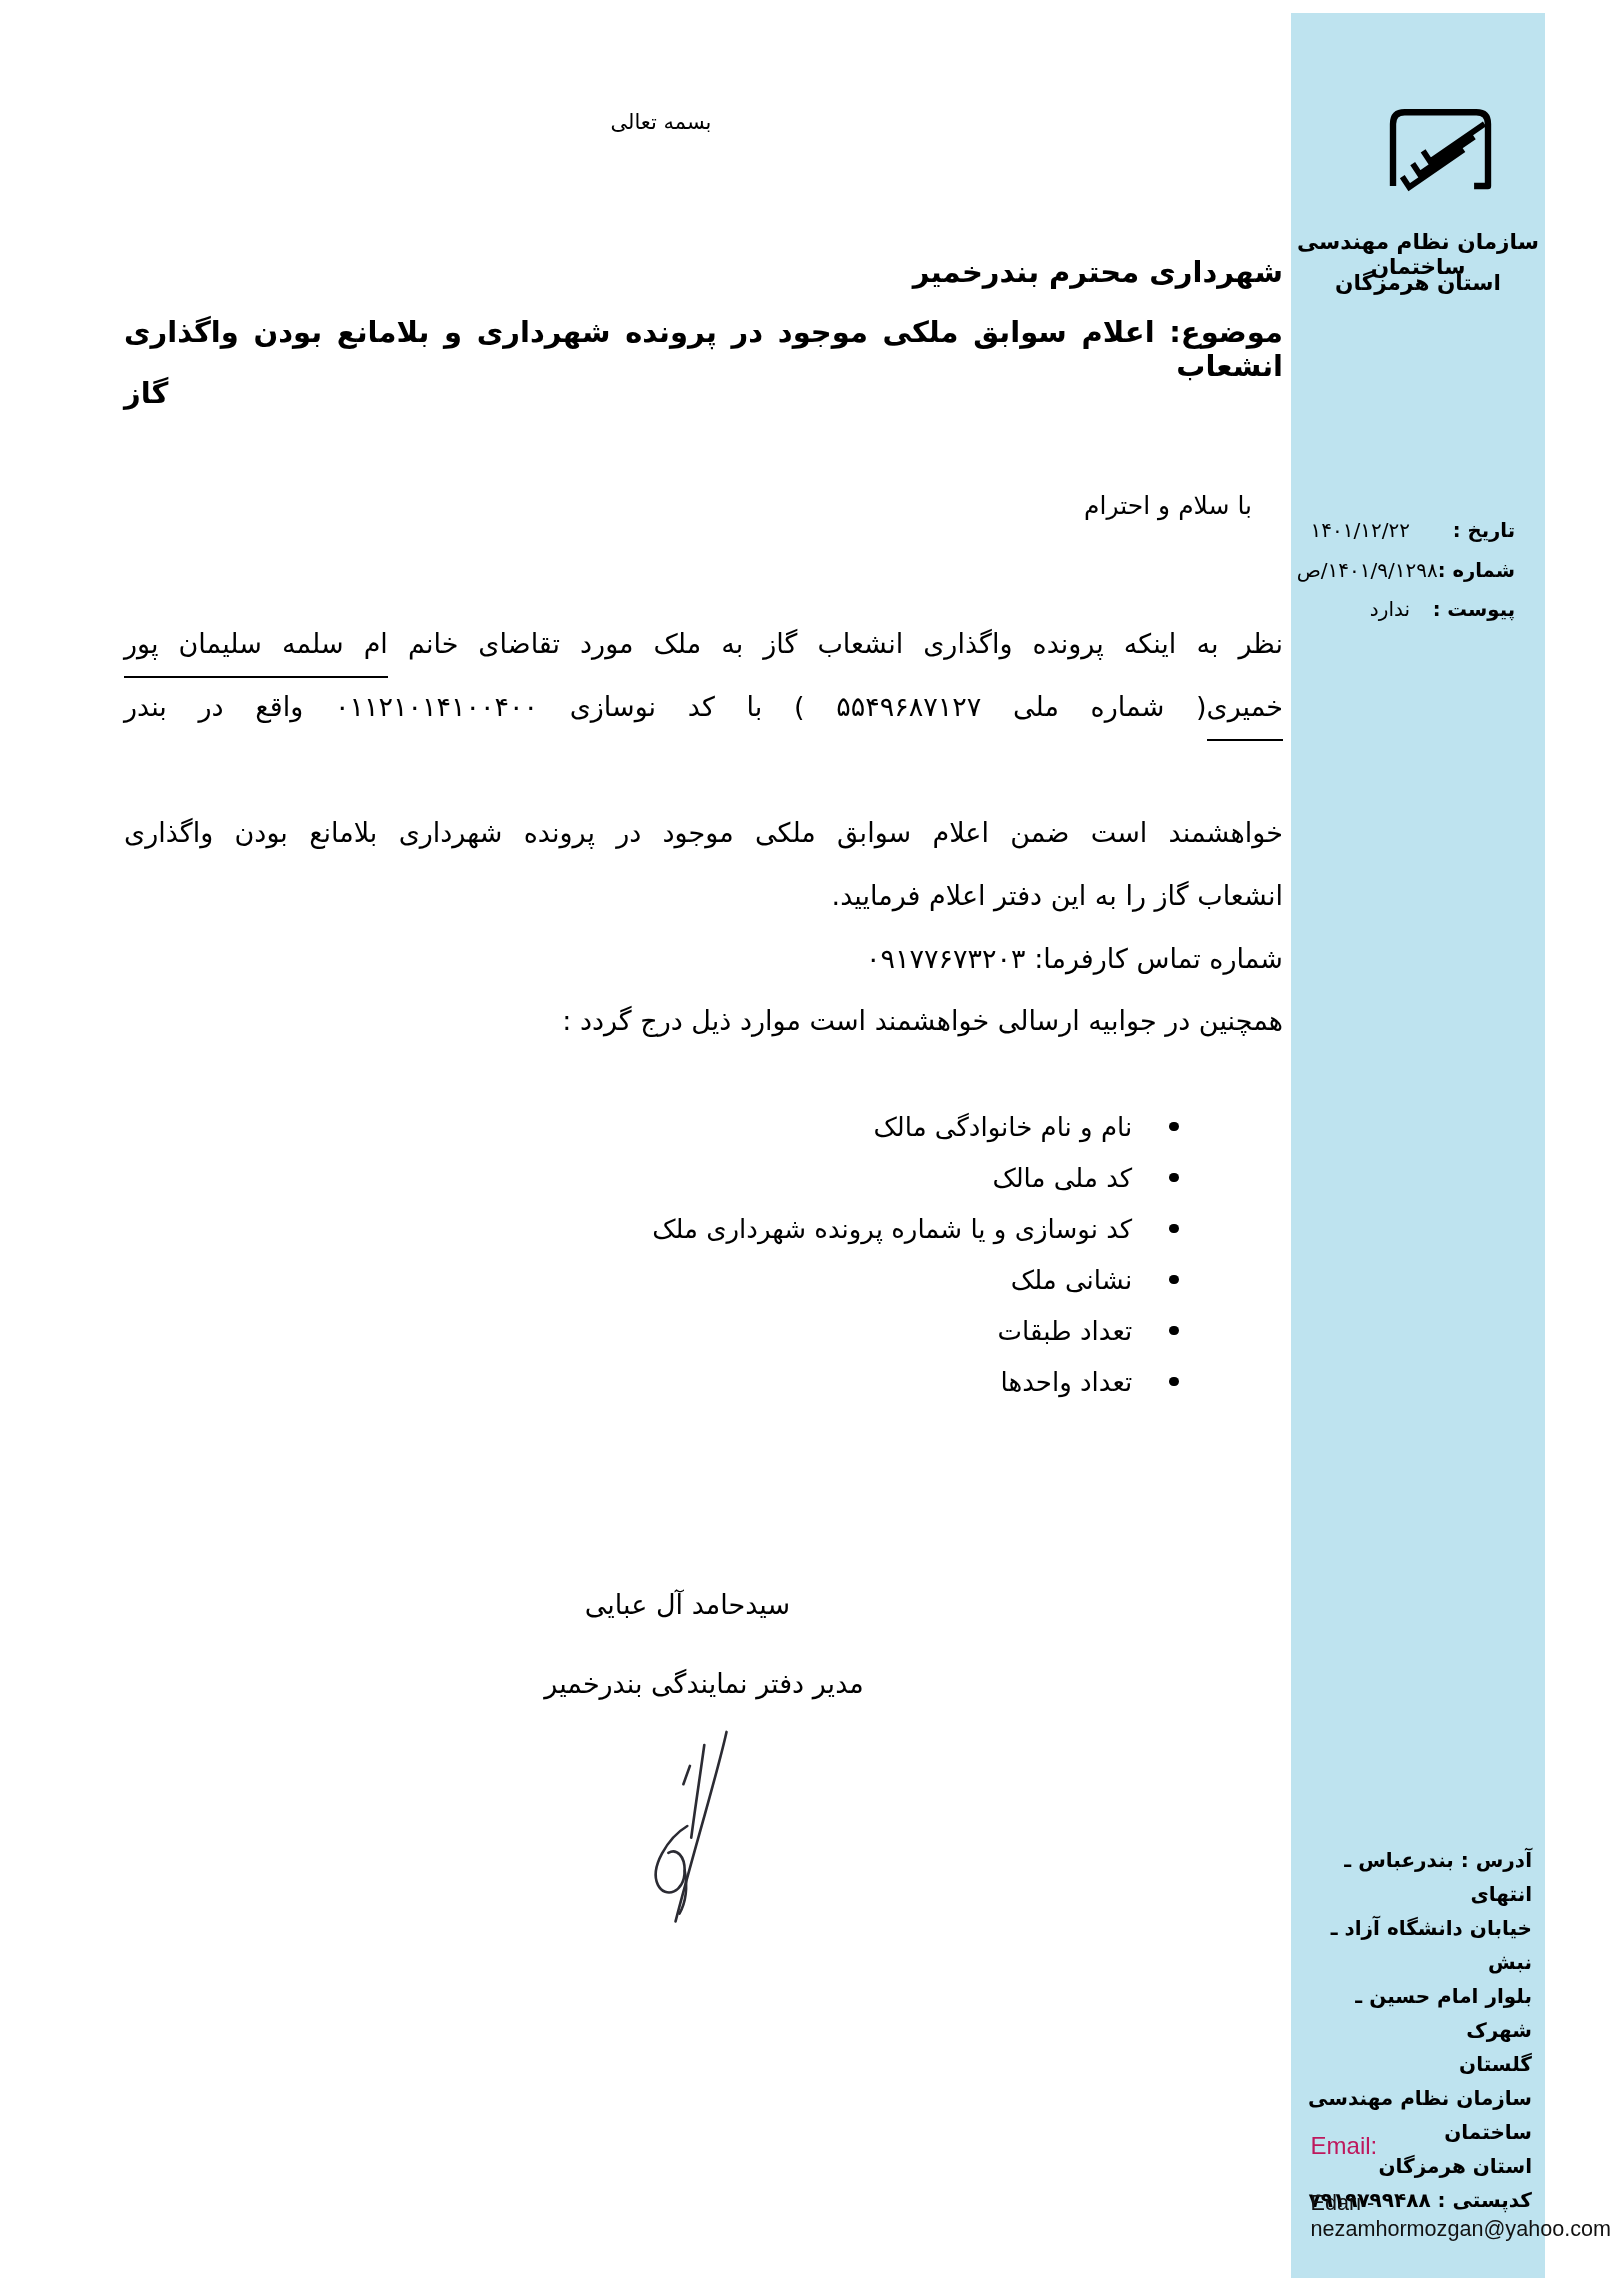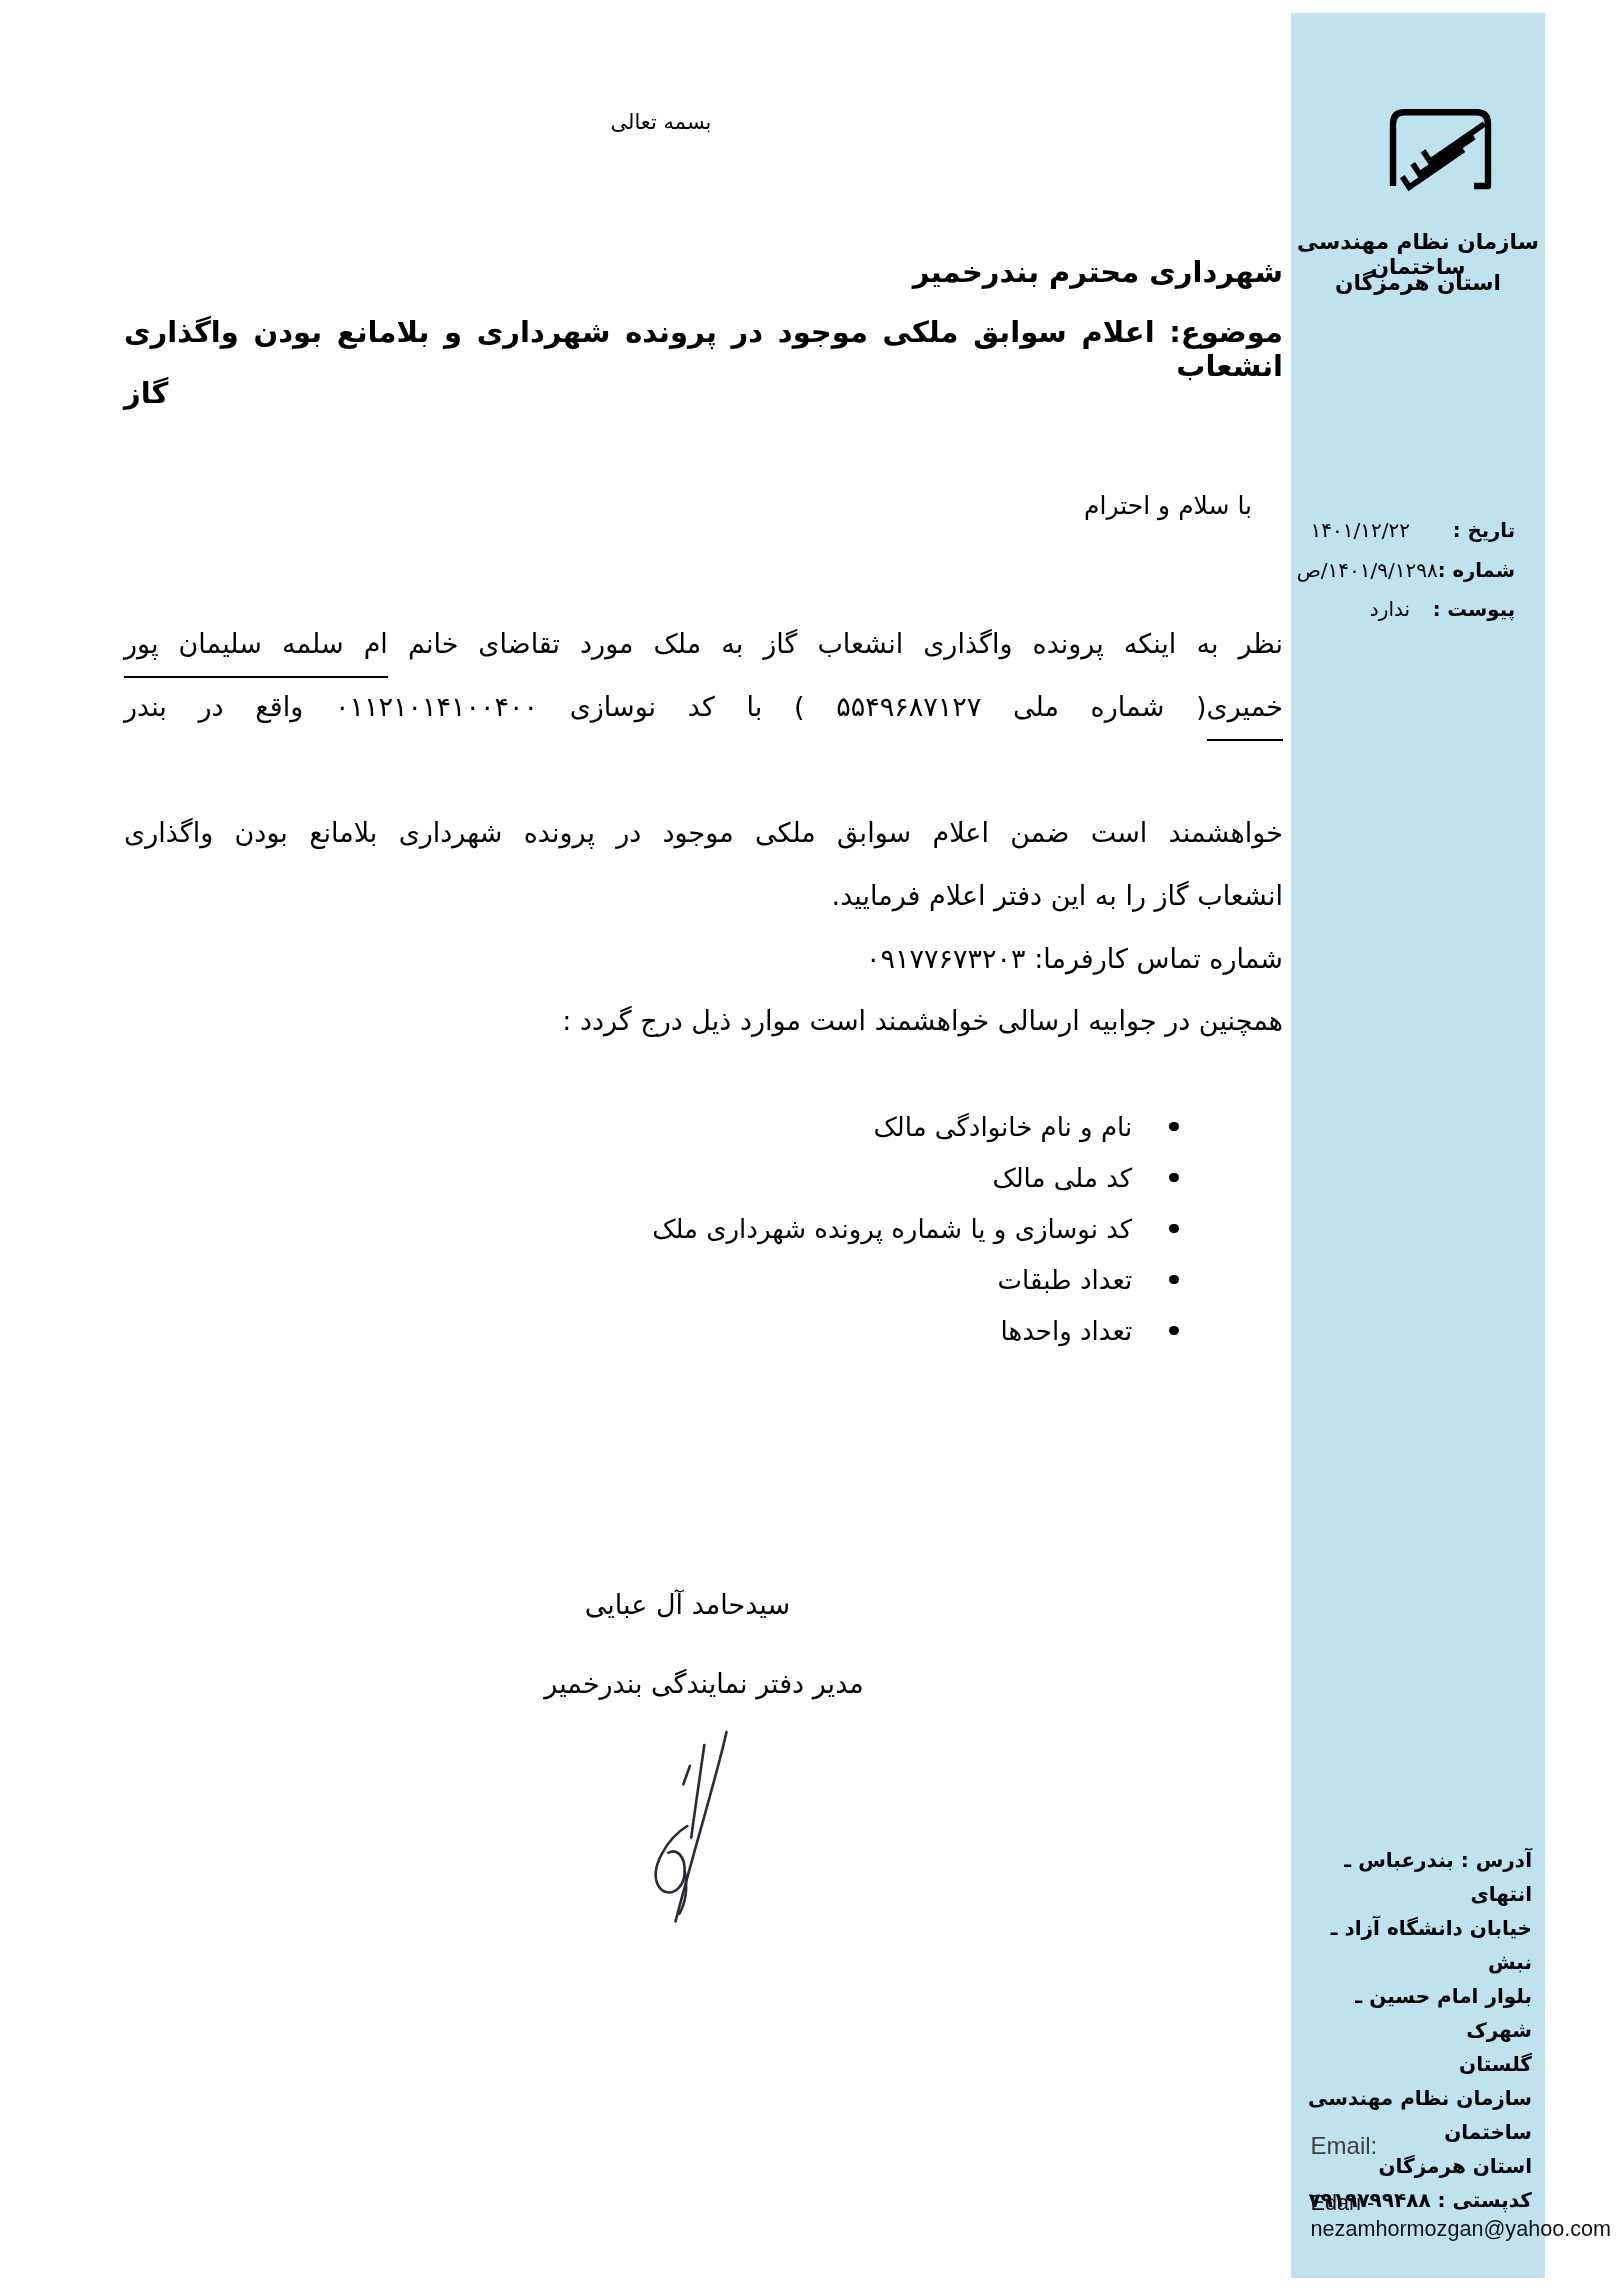--- a/index.html
+++ b/index.html
@@ -18,21 +18,21 @@
   .org-region{position:absolute;top:257px;left:0;width:100%;text-align:center;
     font-size:21.6px;font-weight:bold;direction:rtl;}
   .meta{position:absolute;top:505px;left:11.8px;right:30px;direction:rtl;}
   .meta-row{display:flex;align-items:baseline;margin-bottom:15.7px;}
   .meta-label{width:105px;font-weight:bold;font-size:19.6px;white-space:nowrap;}
   .meta-value{flex:1;font-size:20px;text-align:start;white-space:nowrap;}
   .addr{position:absolute;top:1830px;left:10.5px;right:13px;direction:rtl;
     text-align:right;font-size:20px;font-weight:bold;line-height:34px;}
   .email{position:absolute;top:2119px;left:19.6px;right:6.5px;direction:ltr;
     text-align:left;font-family:"Liberation Sans",sans-serif;}
-  .email-label{font-size:24px;color:#404040;}
+  .email-label{font-size:24px;color:#be185d;}
   .email-value{margin-top:30px;font-size:21.6px;color:#111;}
   
   .bismillah{position:absolute;left:563px;top:110px;width:196px;text-align:center;
     font-size:21px;direction:rtl;}
   .cline{position:absolute;left:124px;width:1159px;direction:rtl;}
   .bold{font-weight:bold;}
   .r{text-align:right;}
   .lft{text-align:left;}
   .just{text-align:justify;text-align-last:justify;}
   .recipient{top:255px;font-size:29px;}
@@ -131,20 +131,24 @@
     <div class="bullet-item">
       <span class="dot"></span>
       <span class="bullet-text">کد ملی مالک</span>
     </div>
     <div class="bullet-item">
       <span class="dot"></span>
       <span class="bullet-text">کد نوسازی و یا شماره پرونده شهرداری ملک</span>
     </div>
     <div class="bullet-item">
       <span class="dot"></span>
+      <span class="bullet-text">نشانی ملک</span>
+    </div>
+    <div class="bullet-item">
+      <span class="dot"></span>
       <span class="bullet-text">تعداد طبقات</span>
     </div>
     <div class="bullet-item">
       <span class="dot"></span>
       <span class="bullet-text">تعداد واحدها</span>
     </div>
   </div>
 
   <div class="sig-name">سیدحامد آل عبایی</div>
   <div class="sig-title">مدیر دفتر نمایندگی بندرخمیر</div>

